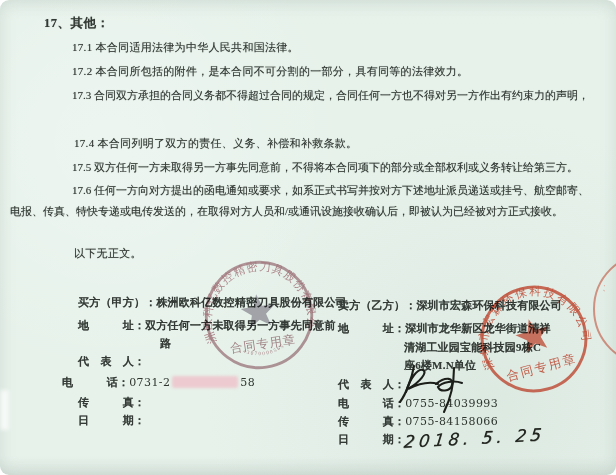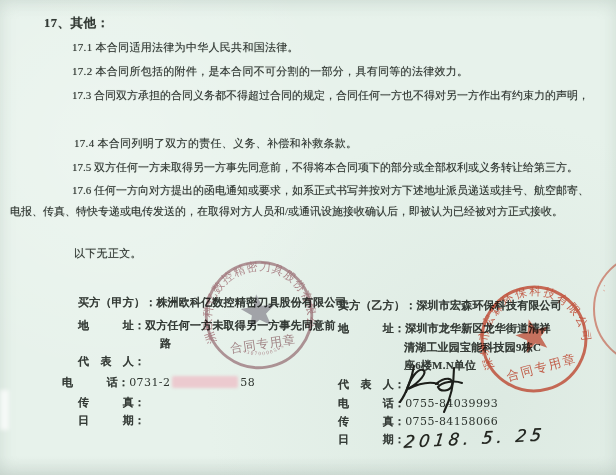--- a/index.html
+++ b/index.html
@@ -8,20 +8,21 @@
     width:616px;height:475px;
     background:#e7f2eb;
     background-image:
       radial-gradient(circle at 18% 30%, rgba(255,255,255,.25), rgba(255,255,255,0) 40%),
       radial-gradient(circle at 80% 85%, rgba(196,214,204,.30), rgba(196,214,204,0) 45%),
       linear-gradient(180deg, rgba(214,228,220,.35) 0%, rgba(231,242,235,0) 4%, rgba(231,242,235,0) 96%, rgba(198,210,203,.4) 100%);
     overflow:hidden;
     font-family:"Liberation Serif","DejaVu Serif",serif;
     color:#343b36;
     box-shadow:inset 0 0 16px rgba(120,140,130,.22);
+    border-radius:9px;
   }
   .tline{
     position:absolute;
     font-size:11px;line-height:15px;
     letter-spacing:.3px;
     white-space:nowrap;
     color:#333a35;
     text-shadow:0 0 .7px rgba(51,58,53,.55);
   }
   .tline.tight{letter-spacing:0;}

